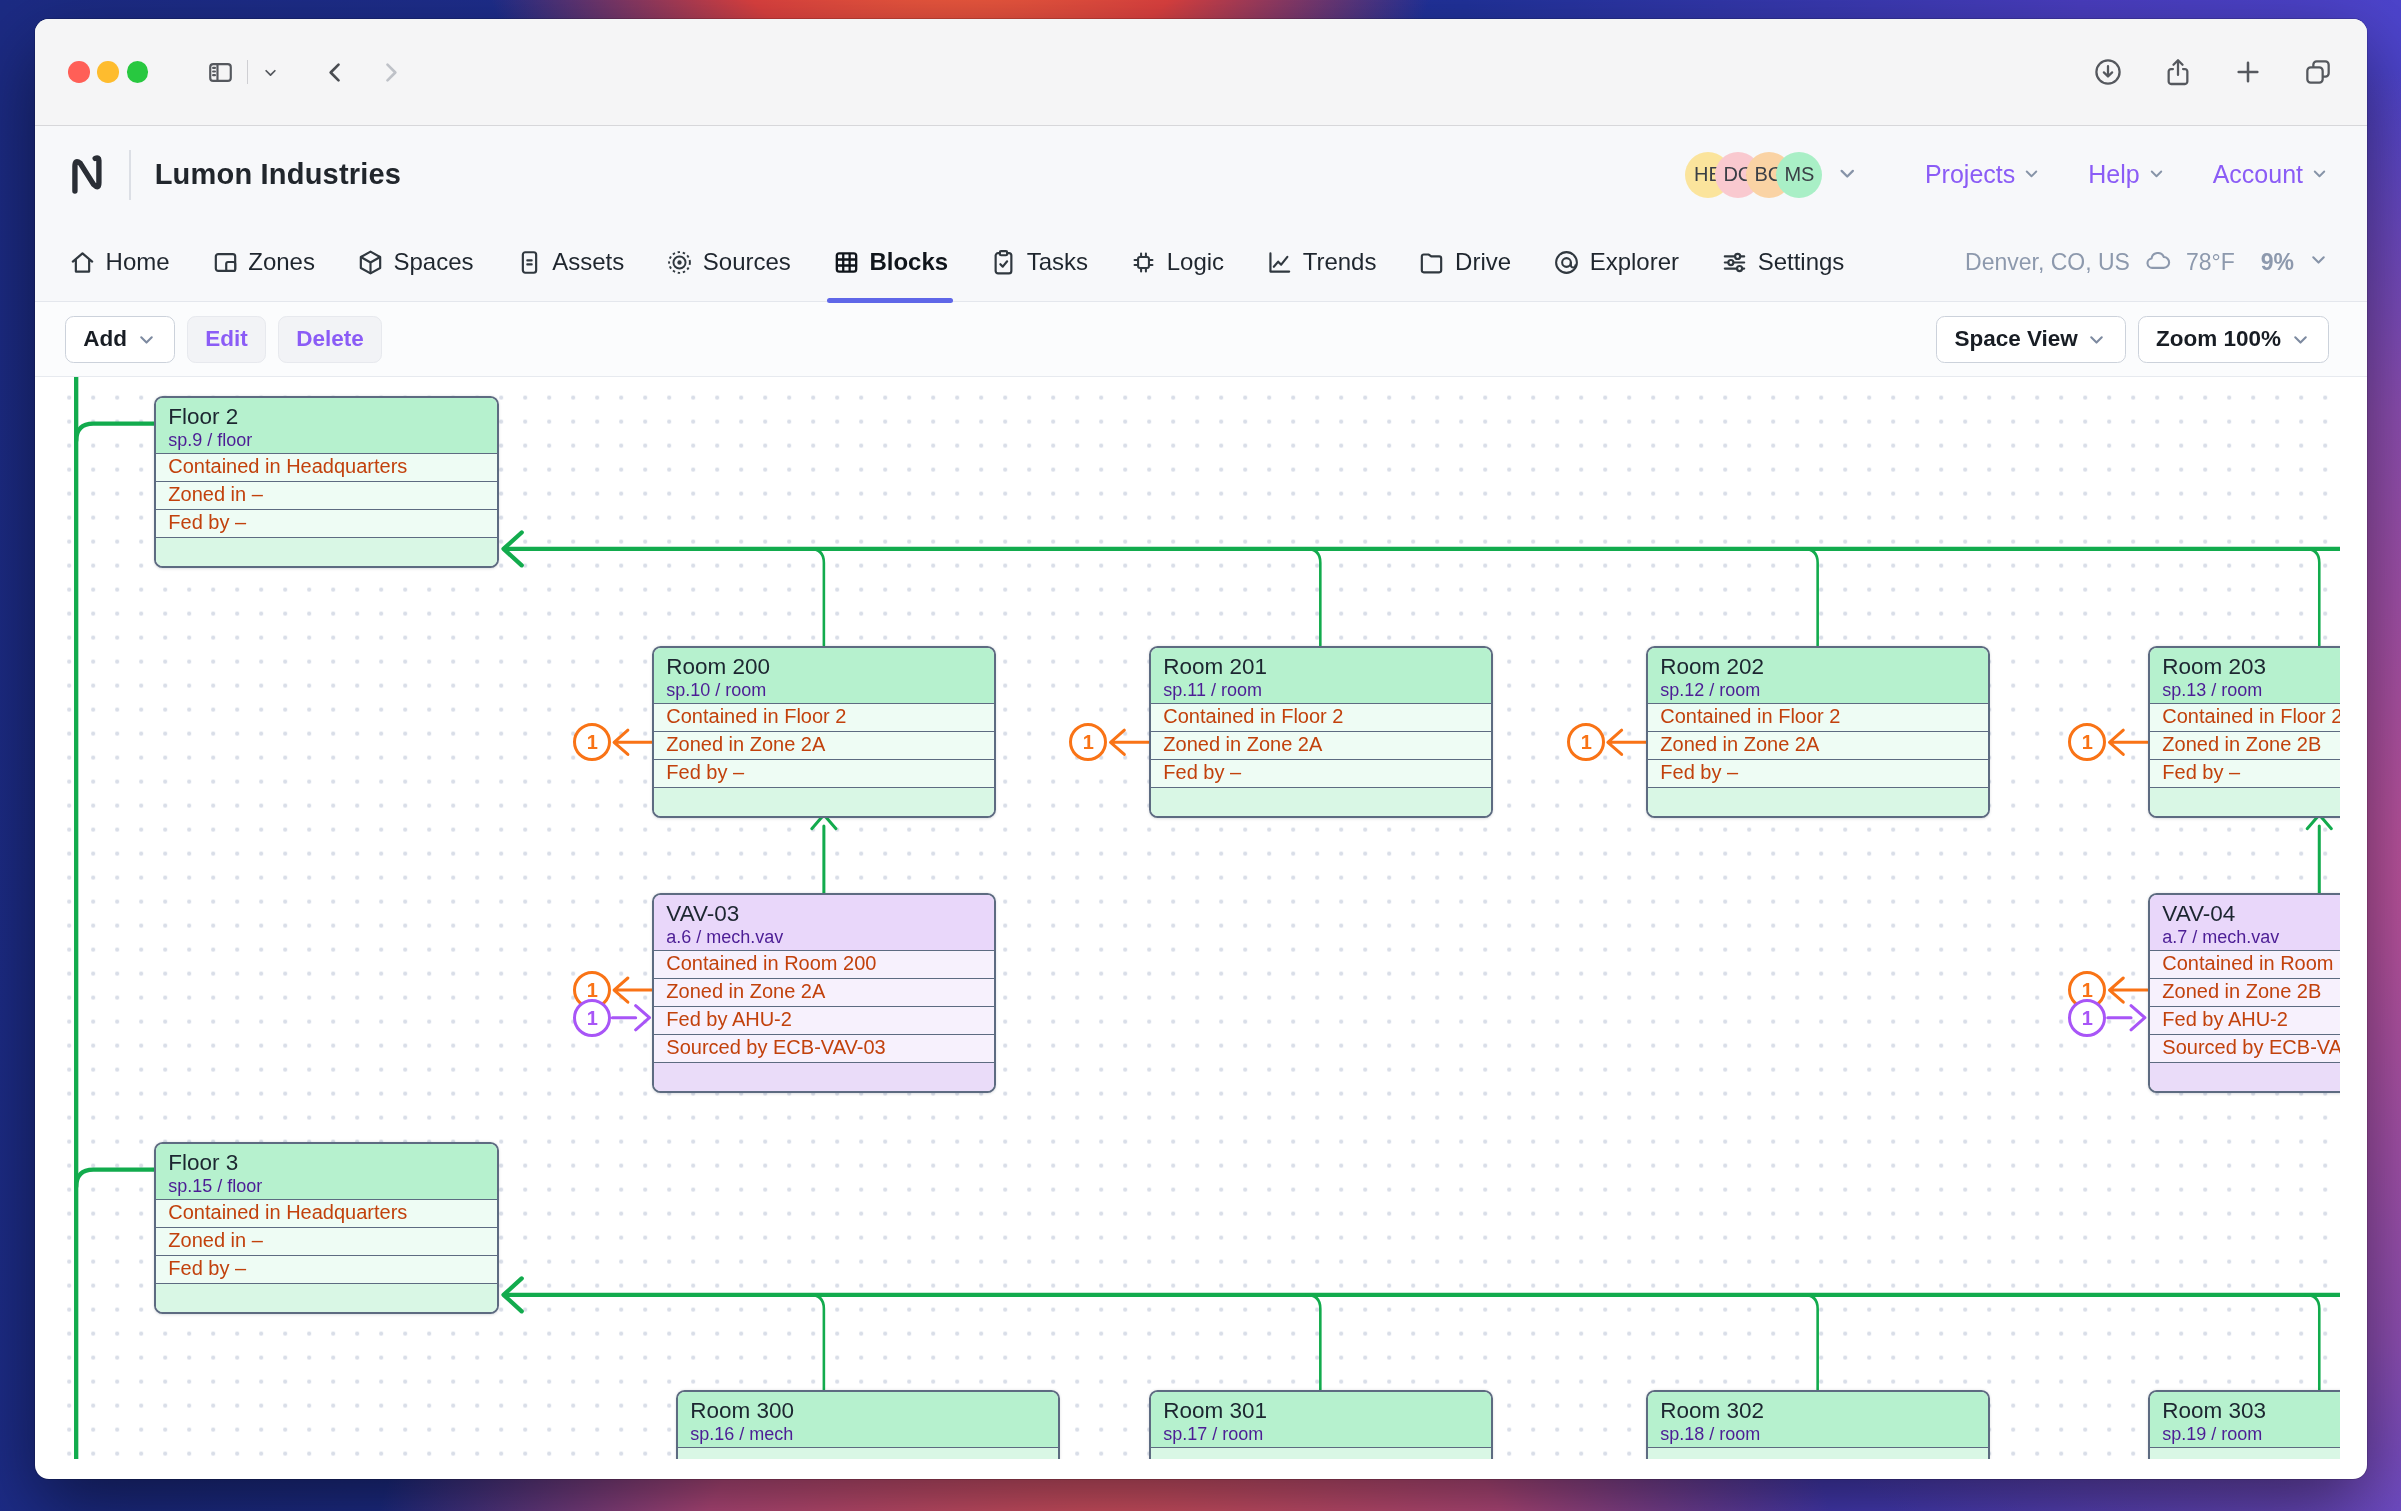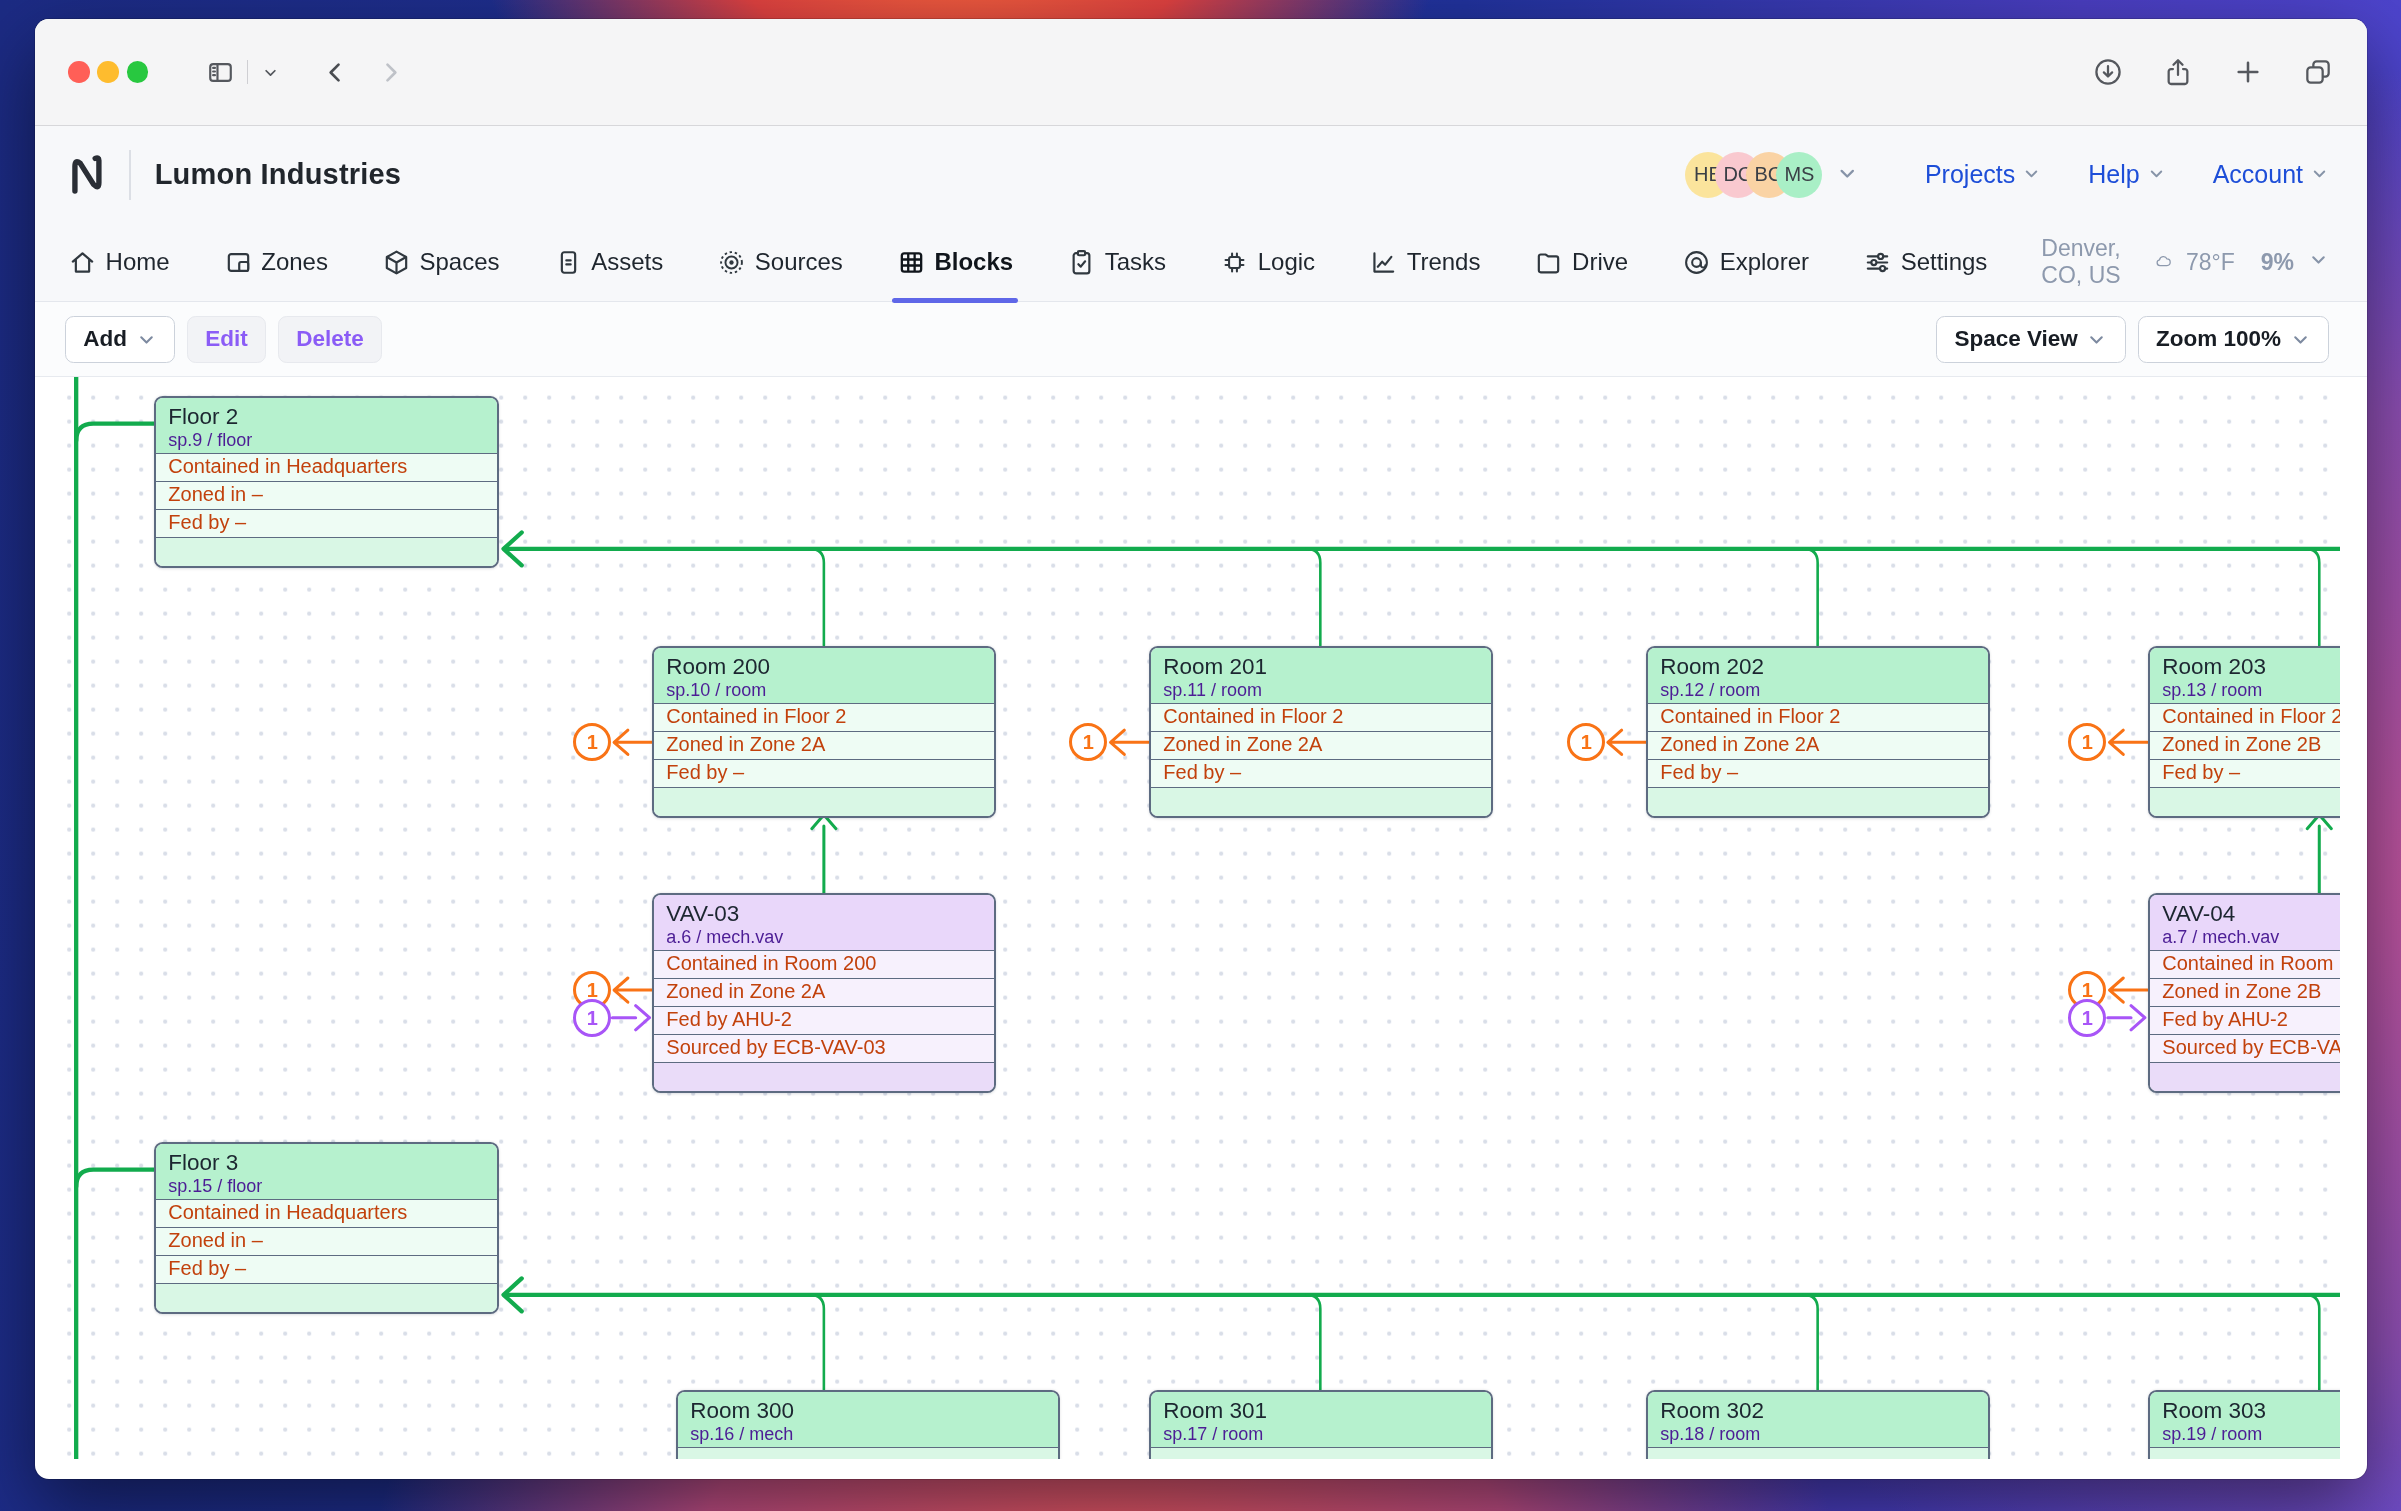--- a/index.html
+++ b/index.html
@@ -37,25 +37,25 @@
   .logo-divider { width:1.7px; height:50px; background:#dcdfe5; margin:0 24px 0 21px; }
   .app-title { font-size:29px; font-weight:700; color:#21262c; letter-spacing:0.2px; }
   .hdr-right { margin-left:auto; display:flex; align-items:center; }
   .avatars { display:flex; align-items:center; }
   .avatar { width:46px; height:46px; border-radius:50%; display:flex; align-items:center; justify-content:center;
     font-size:20px; font-weight:500; color:#3a3f46; margin-left:-15.5px; }
   .avatar:first-child { margin-left:0; }
   .chev { color:#8794a8; }
   .chev svg { width:22.5px; height:22.5px; }
   .menus { display:flex; gap:47px; margin-left:66px; }
-  .menu { display:flex; align-items:center; gap:7px; font-size:25px; color:#1d4ed8; }
+  .menu { display:flex; align-items:center; gap:7px; font-size:25px; color:#8b5cf6; }
 
   
   .nav { height:79px; background:#f7f8fa; border-bottom:1.7px solid #e4e7ed;
-    display:flex; align-items:center; padding:0 38px 0 33px; gap:54px; }
+    display:flex; align-items:center; padding:0 38px 0 33px; gap:41px; }
   .nav-item { display:flex; align-items:center; gap:8.6px; font-size:24px; color:#1f262e; position:relative; height:100%; }
   .nav-item svg { width:29px; height:29px; color:#30383f; }
   .nav-item.active span { font-weight:700; color:#10151b; }
   .nav-item.active svg { color:#10151b; }
   .nav-item.active::after { content:""; position:absolute; left:-5.2px; right:-5.2px; bottom:-1.7px; height:5.2px;
     background:#5f67e8; border-radius:2.6px; }
   .weather { margin-left:auto; display:flex; align-items:center; gap:14px; color:#8d99ad; font-size:23px; }
   .weather svg { width:28px; height:28px; }
   .weather .hum { font-weight:600; margin-left:12px; }
 

